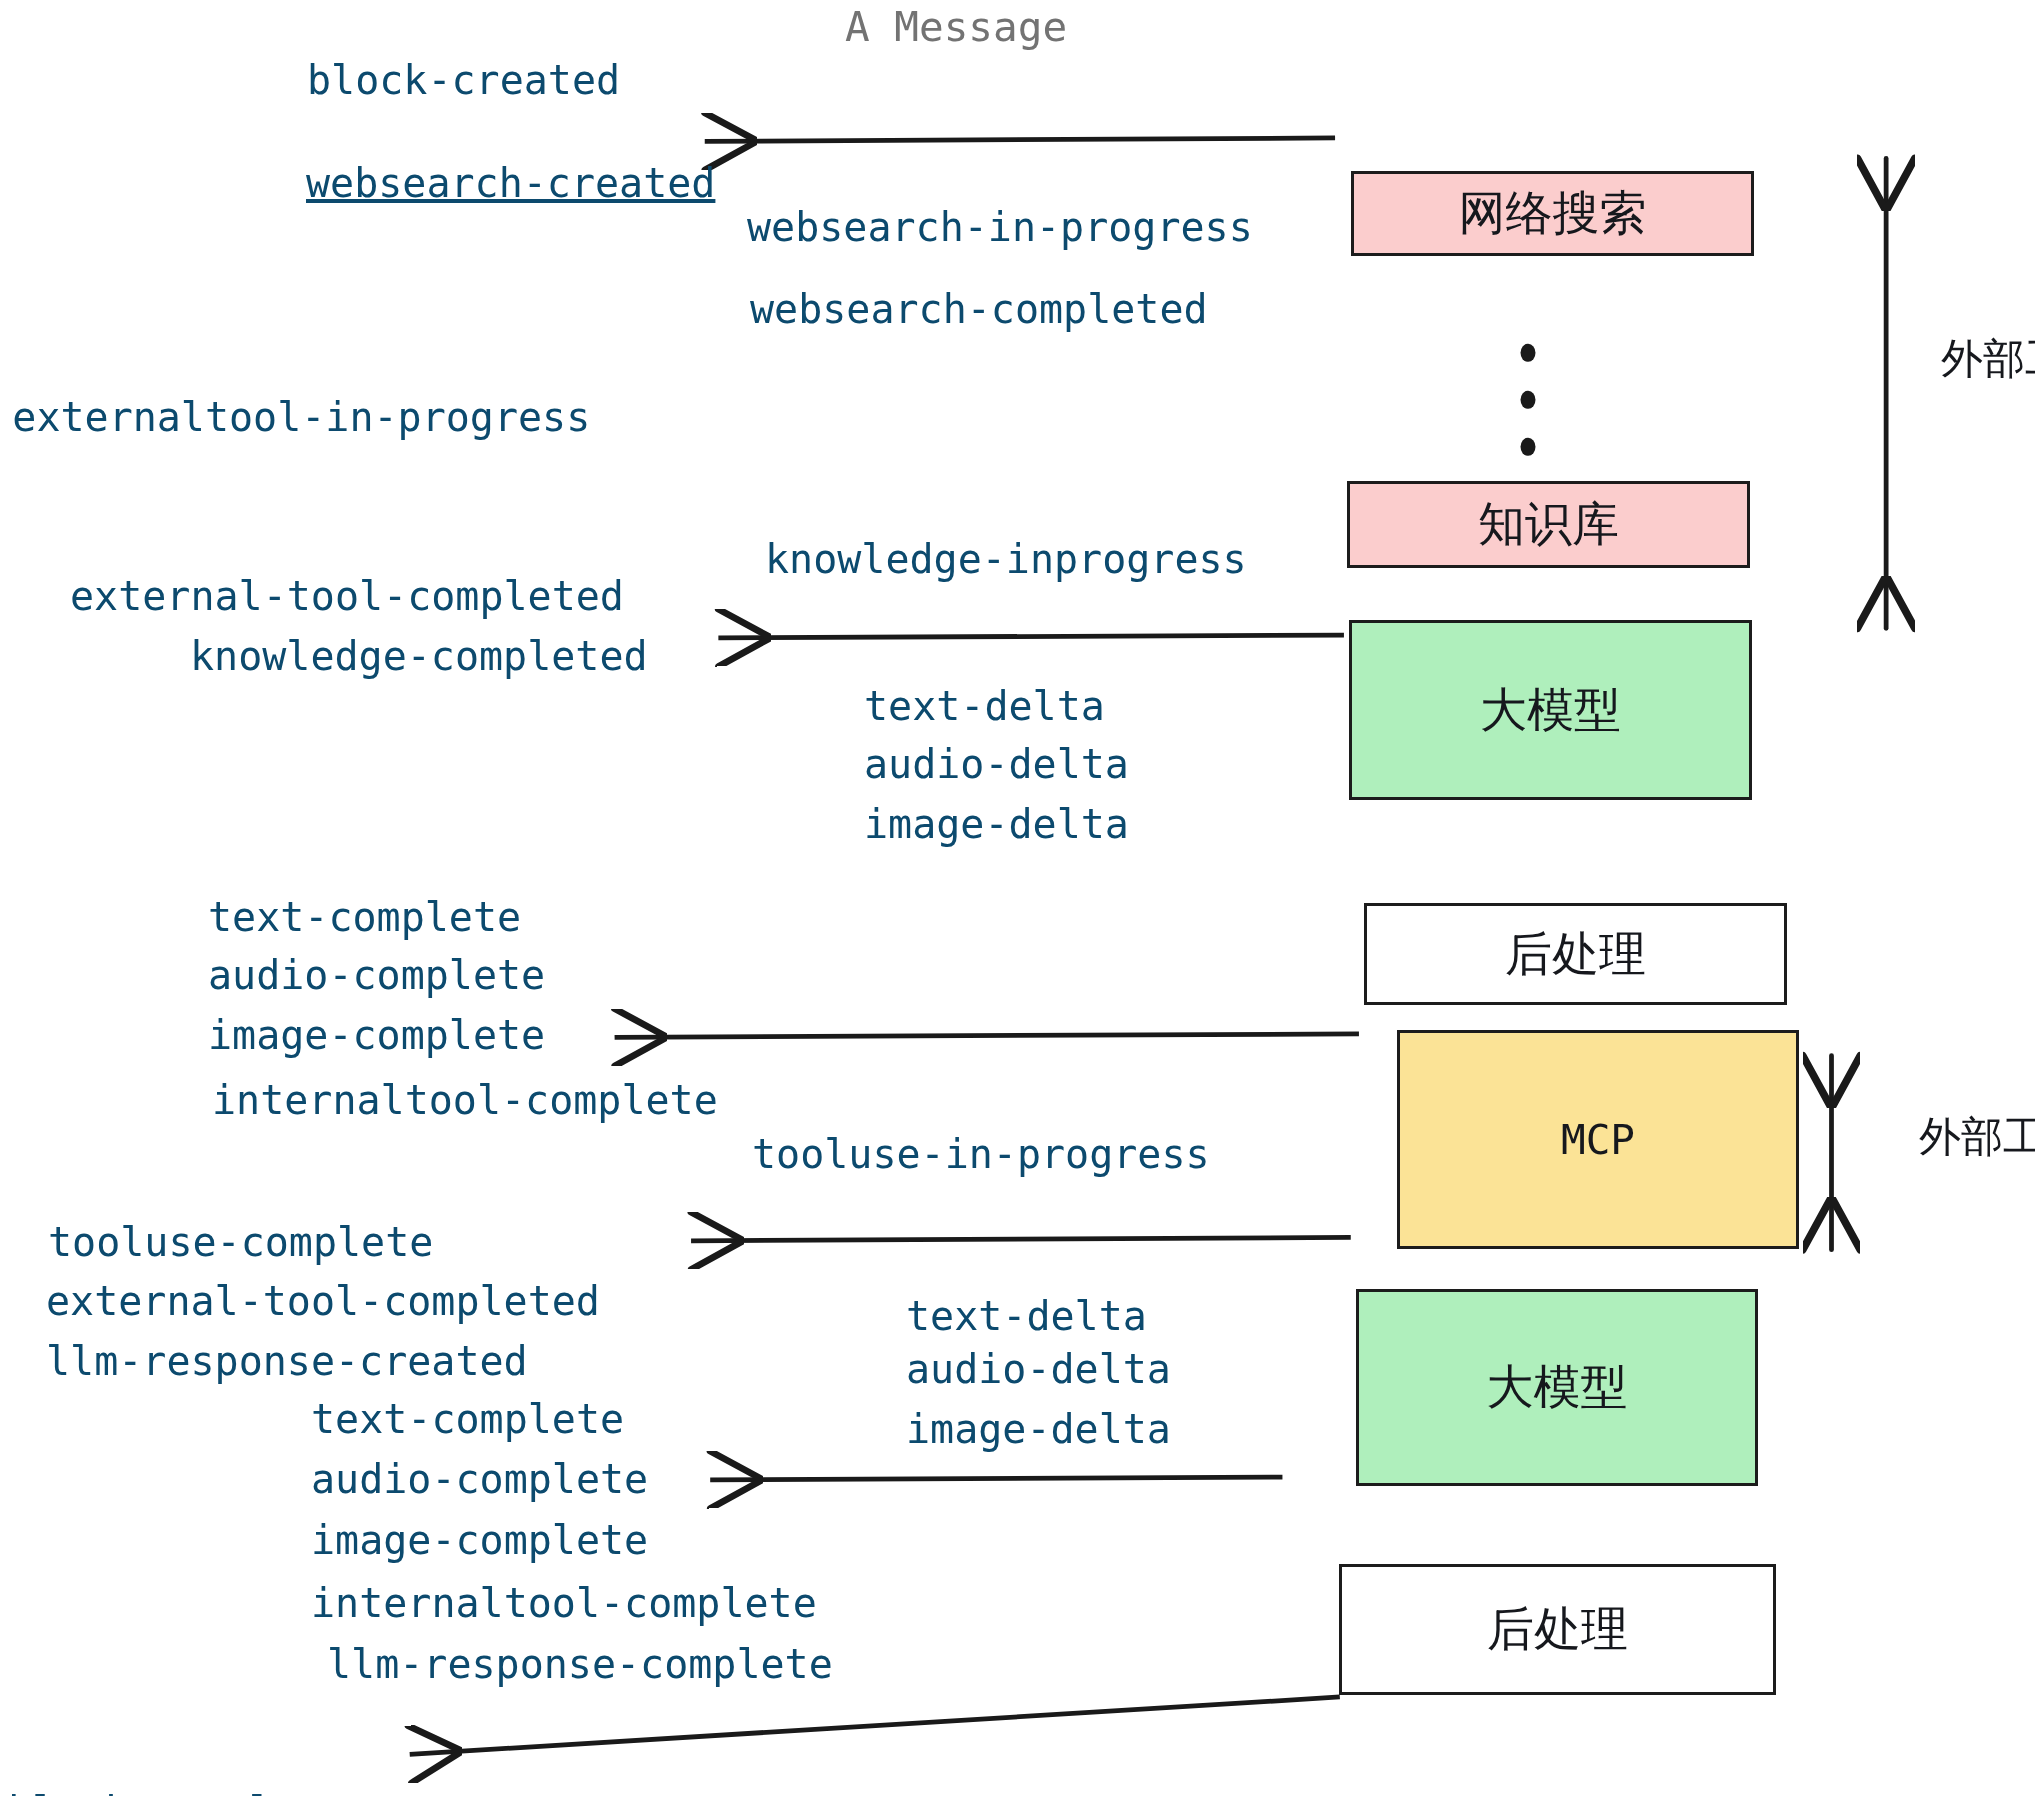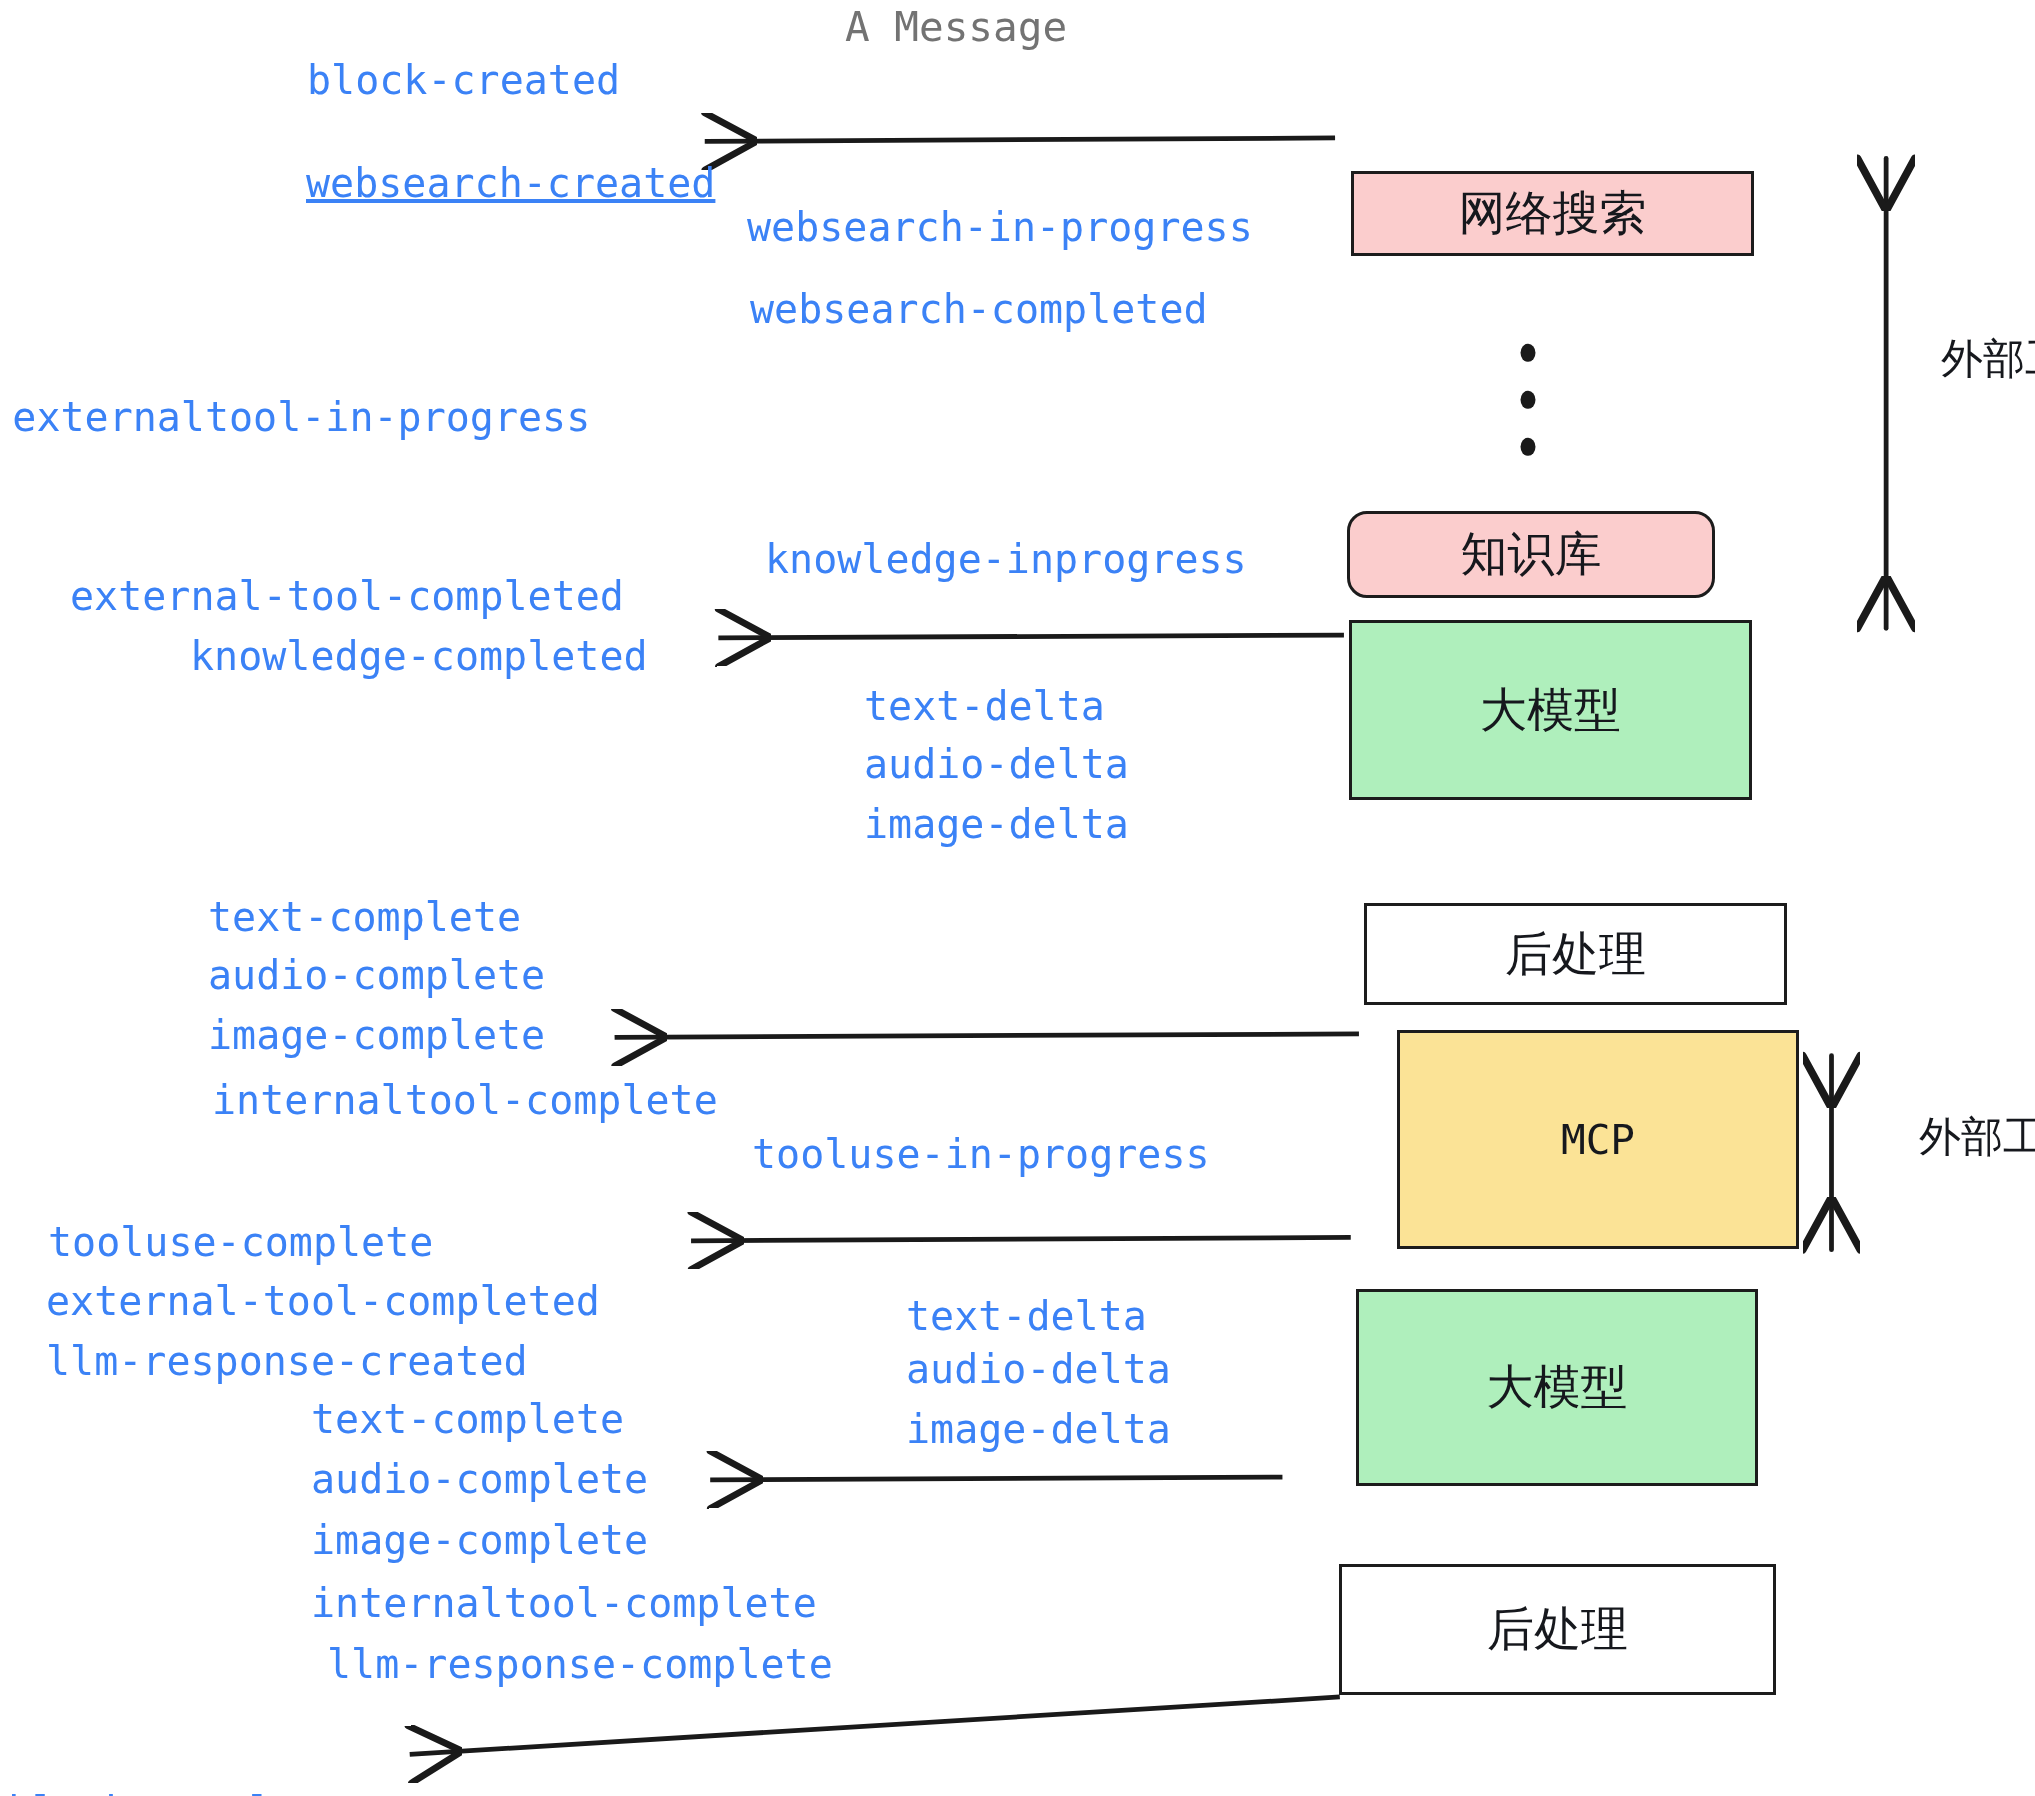--- a/index.html
+++ b/index.html
@@ -21,21 +21,21 @@
     width: 2035px;
     height: 1796px;
     pointer-events: none;
   }
   .evt {
     position: absolute;
     white-space: pre;
     font-family: "DejaVu Sans Mono", "Liberation Mono", monospace;
     font-size: 40px;
     line-height: 1;
-    color: #3b82f6;
+    color: #0c4a6e;
     letter-spacing: 0px;
     transform: translateY(-50%);
   }
   .title {
     position: absolute;
     white-space: pre;
     font-family: "DejaVu Sans Mono", "Liberation Mono", monospace;
     font-size: 41px;
     line-height: 1;
     color: #737373;
@@ -99,21 +99,21 @@
     <g id="side-arrow-group" stroke="#1a1a1a" stroke-width="7" fill="none" stroke-linecap="round">
         <line x1="2762" y1="232" x2="2762" y2="920" marker-start="url(#ahu)" marker-end="url(#ahu)"></line>
         <line x1="2682" y1="1546" x2="2682" y2="1830" marker-start="url(#ahu)" marker-end="url(#ahu)"></line>
       </g>
   </svg>
 
   <div class="title" style="left:956px; top:27px;">A Message</div>
 
   <div id="node-layer">
       <div class="node" style="left: 1351px; top: 171px; width: 403px; height: 85px; background: rgb(251, 205, 205);">网络搜索</div>
-      <div class="node" style="left: 1347px; top: 511px; width: 368px; height: 87px; background: rgb(251, 205, 205); border-radius: 20px;">知识库</div>
+      <div class="node" style="left: 1347px; top: 481px; width: 403px; height: 87px; background: rgb(251, 205, 205);">知识库</div>
       <div class="node" style="left: 1349px; top: 620px; width: 403px; height: 180px; background: rgb(175, 239, 188);">大模型</div>
       <div class="node" style="left: 1364px; top: 903px; width: 423px; height: 102px; background: rgb(255, 255, 255);">后处理</div>
       <div class="node mcp" style="left: 1356px; top: 1030px; width: 402px; height: 219px; background: rgb(251, 227, 150);">MCP</div>
       <div class="node" style="left: 1356px; top: 1289px; width: 402px; height: 197px; background: rgb(175, 239, 188);">大模型</div>
       <div class="node" style="left: 1339px; top: 1564px; width: 437px; height: 131px; background: rgb(255, 255, 255);">后处理</div>
     </div>
   <div id="event-layer">
       <div class="evt" style="left: 307px; top: 80px;">block-created</div>
       <div class="evt" style="left: 306px; top: 183px; text-decoration: underline;">websearch-created</div>
       <div class="evt" style="left: 747px; top: 227px;">websearch-in-progress</div>

